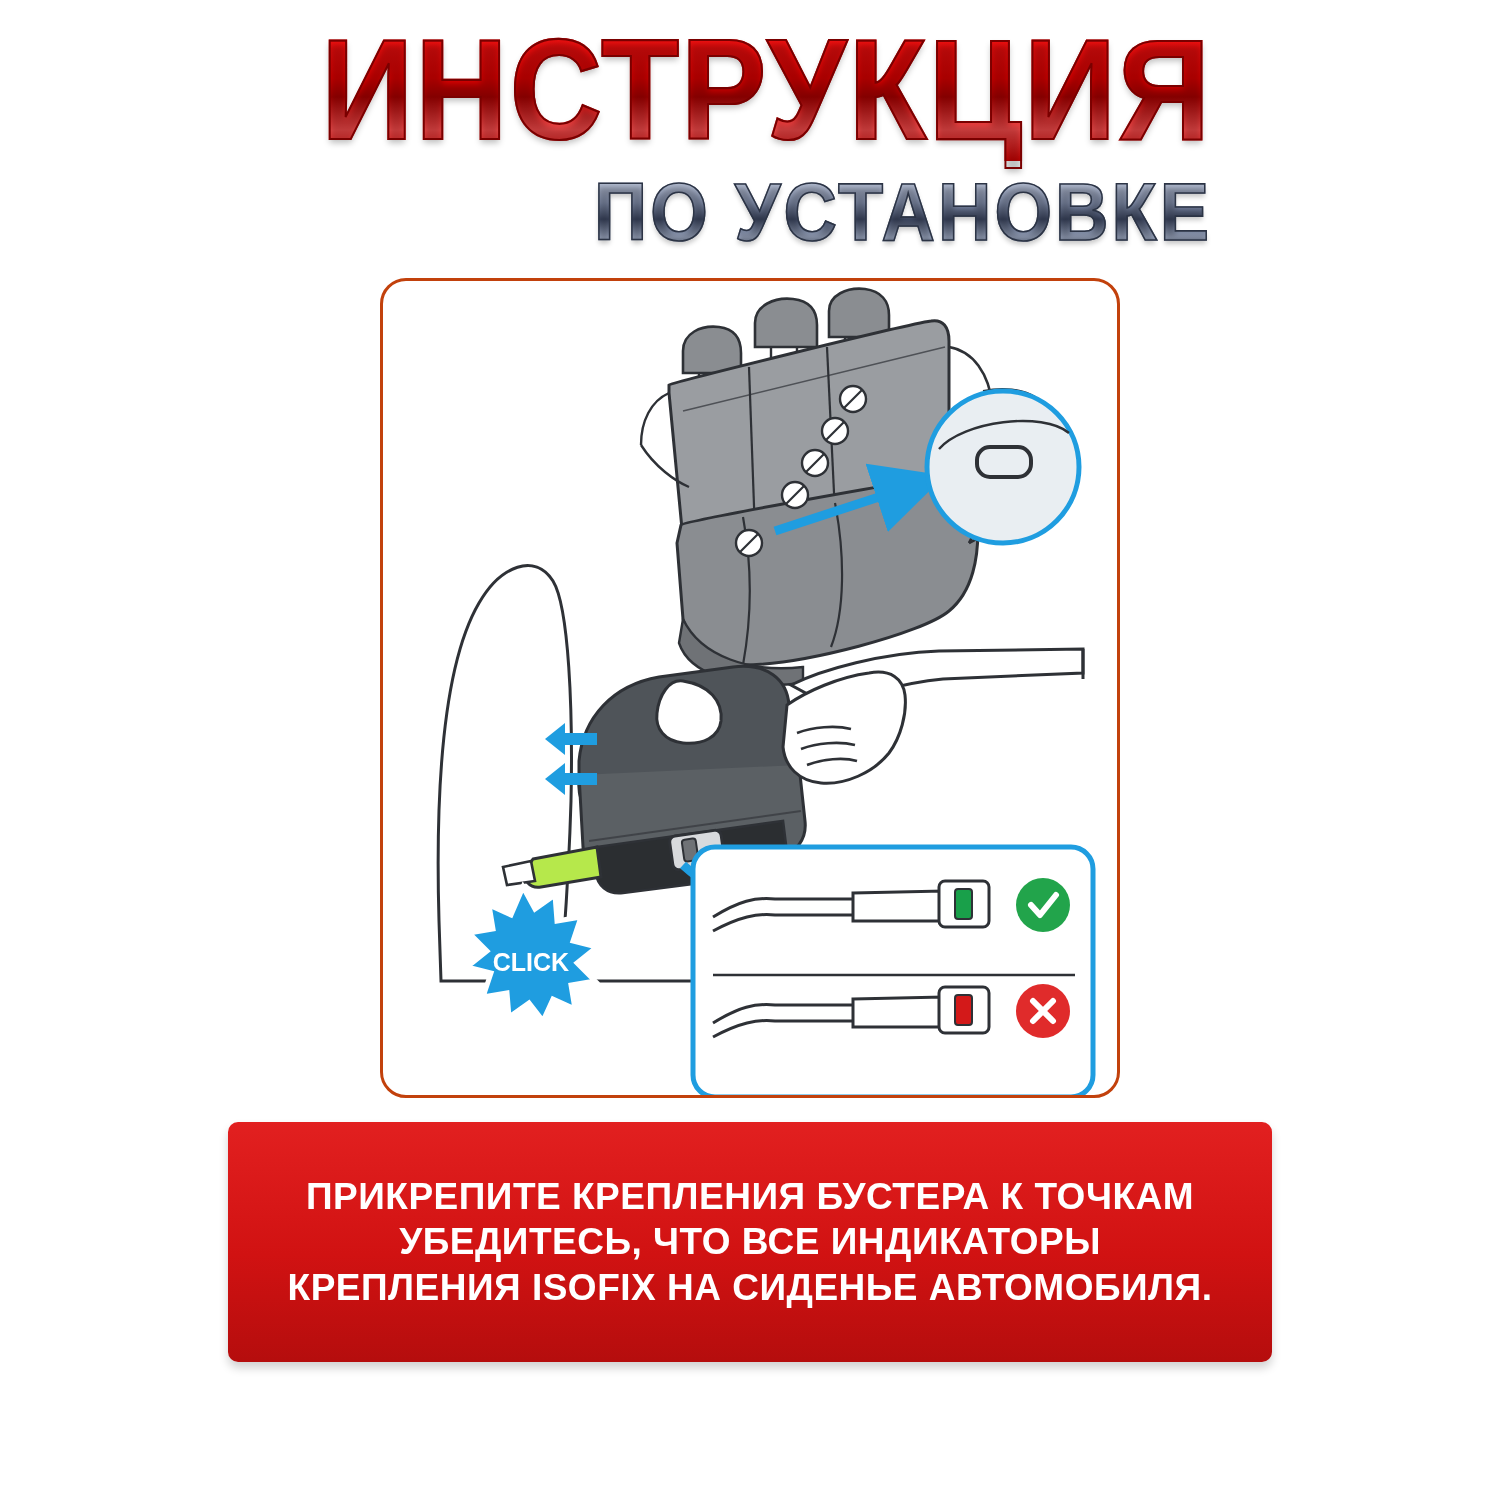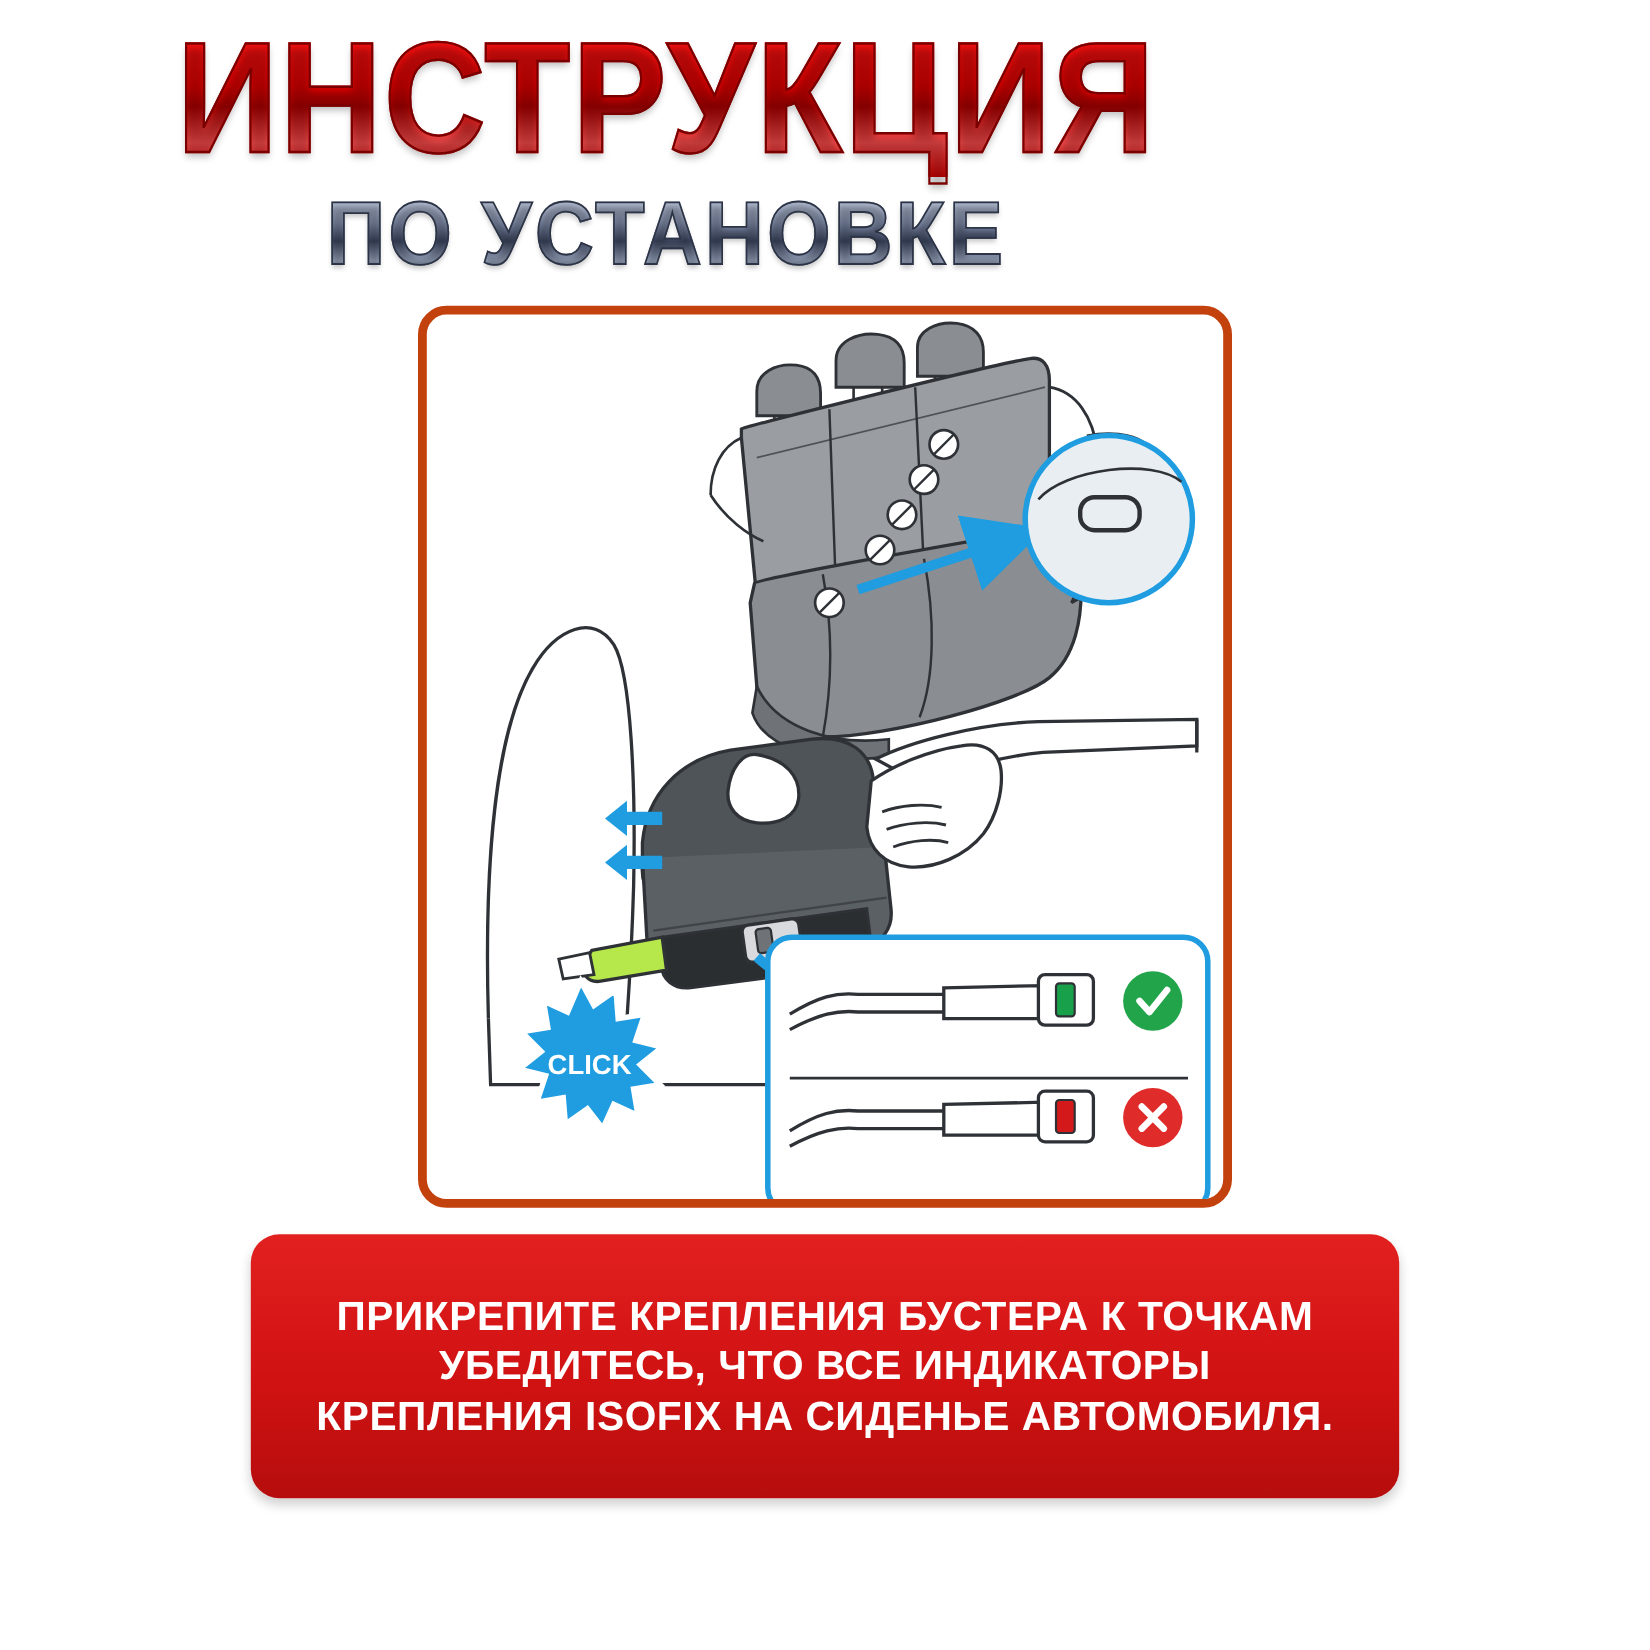--- a/index.html
+++ b/index.html
@@ -8,21 +8,21 @@
     width:1500px;height:1500px;
     background:#ffffff;
     font-family:"Liberation Sans", sans-serif;
     overflow:hidden;
     position:relative;
   }
   .page{position:relative;width:1500px;height:1500px;}
 
   
   .title-block{
-    position:absolute;left:0;top:18px;width:1212px;text-align:center;
+    position:absolute;left:0;top:18px;width:1212px;text-align:right;
   }
   .title-main{
     font-size:128px;
     font-weight:bold;
     letter-spacing:2px;
     line-height:1.0;
     background:linear-gradient(180deg,#ff1a1a 0%,#e00000 42%,#b00000 55%,#ff4d4d 78%,#d10000 100%);
     -webkit-background-clip:text;
     background-clip:text;
     color:transparent;
@@ -49,35 +49,35 @@
     transform:scaleY(1.1);
     transform-origin:top center;
     white-space:nowrap;
   }
 
   
   .illus-card{
     position:absolute;
     left:380px;top:278px;
     width:740px;height:820px;
-    border:8px solid #c2410c;
+    border:3px solid #c2410c;
     border-radius:26px;
     background:#fff;
     box-sizing:border-box;
     overflow:hidden;
   }
   .illus-card svg{display:block;}
 
   
   .caption{
     position:absolute;
     left:228px;top:1122px;
     width:1044px;height:240px;
     background:linear-gradient(180deg,#e22020 0%,#d11212 55%,#b50d0d 100%);
-    border-radius:26px;
+    border-radius:10px;
     box-shadow:0 6px 10px rgba(0,0,0,0.18);
     display:flex;align-items:center;justify-content:center;
     box-sizing:border-box;
     padding:10px 30px;
   }
   .caption-text{
     color:#ffffff;
     font-weight:bold;
     font-size:37px;
     line-height:1.23;

